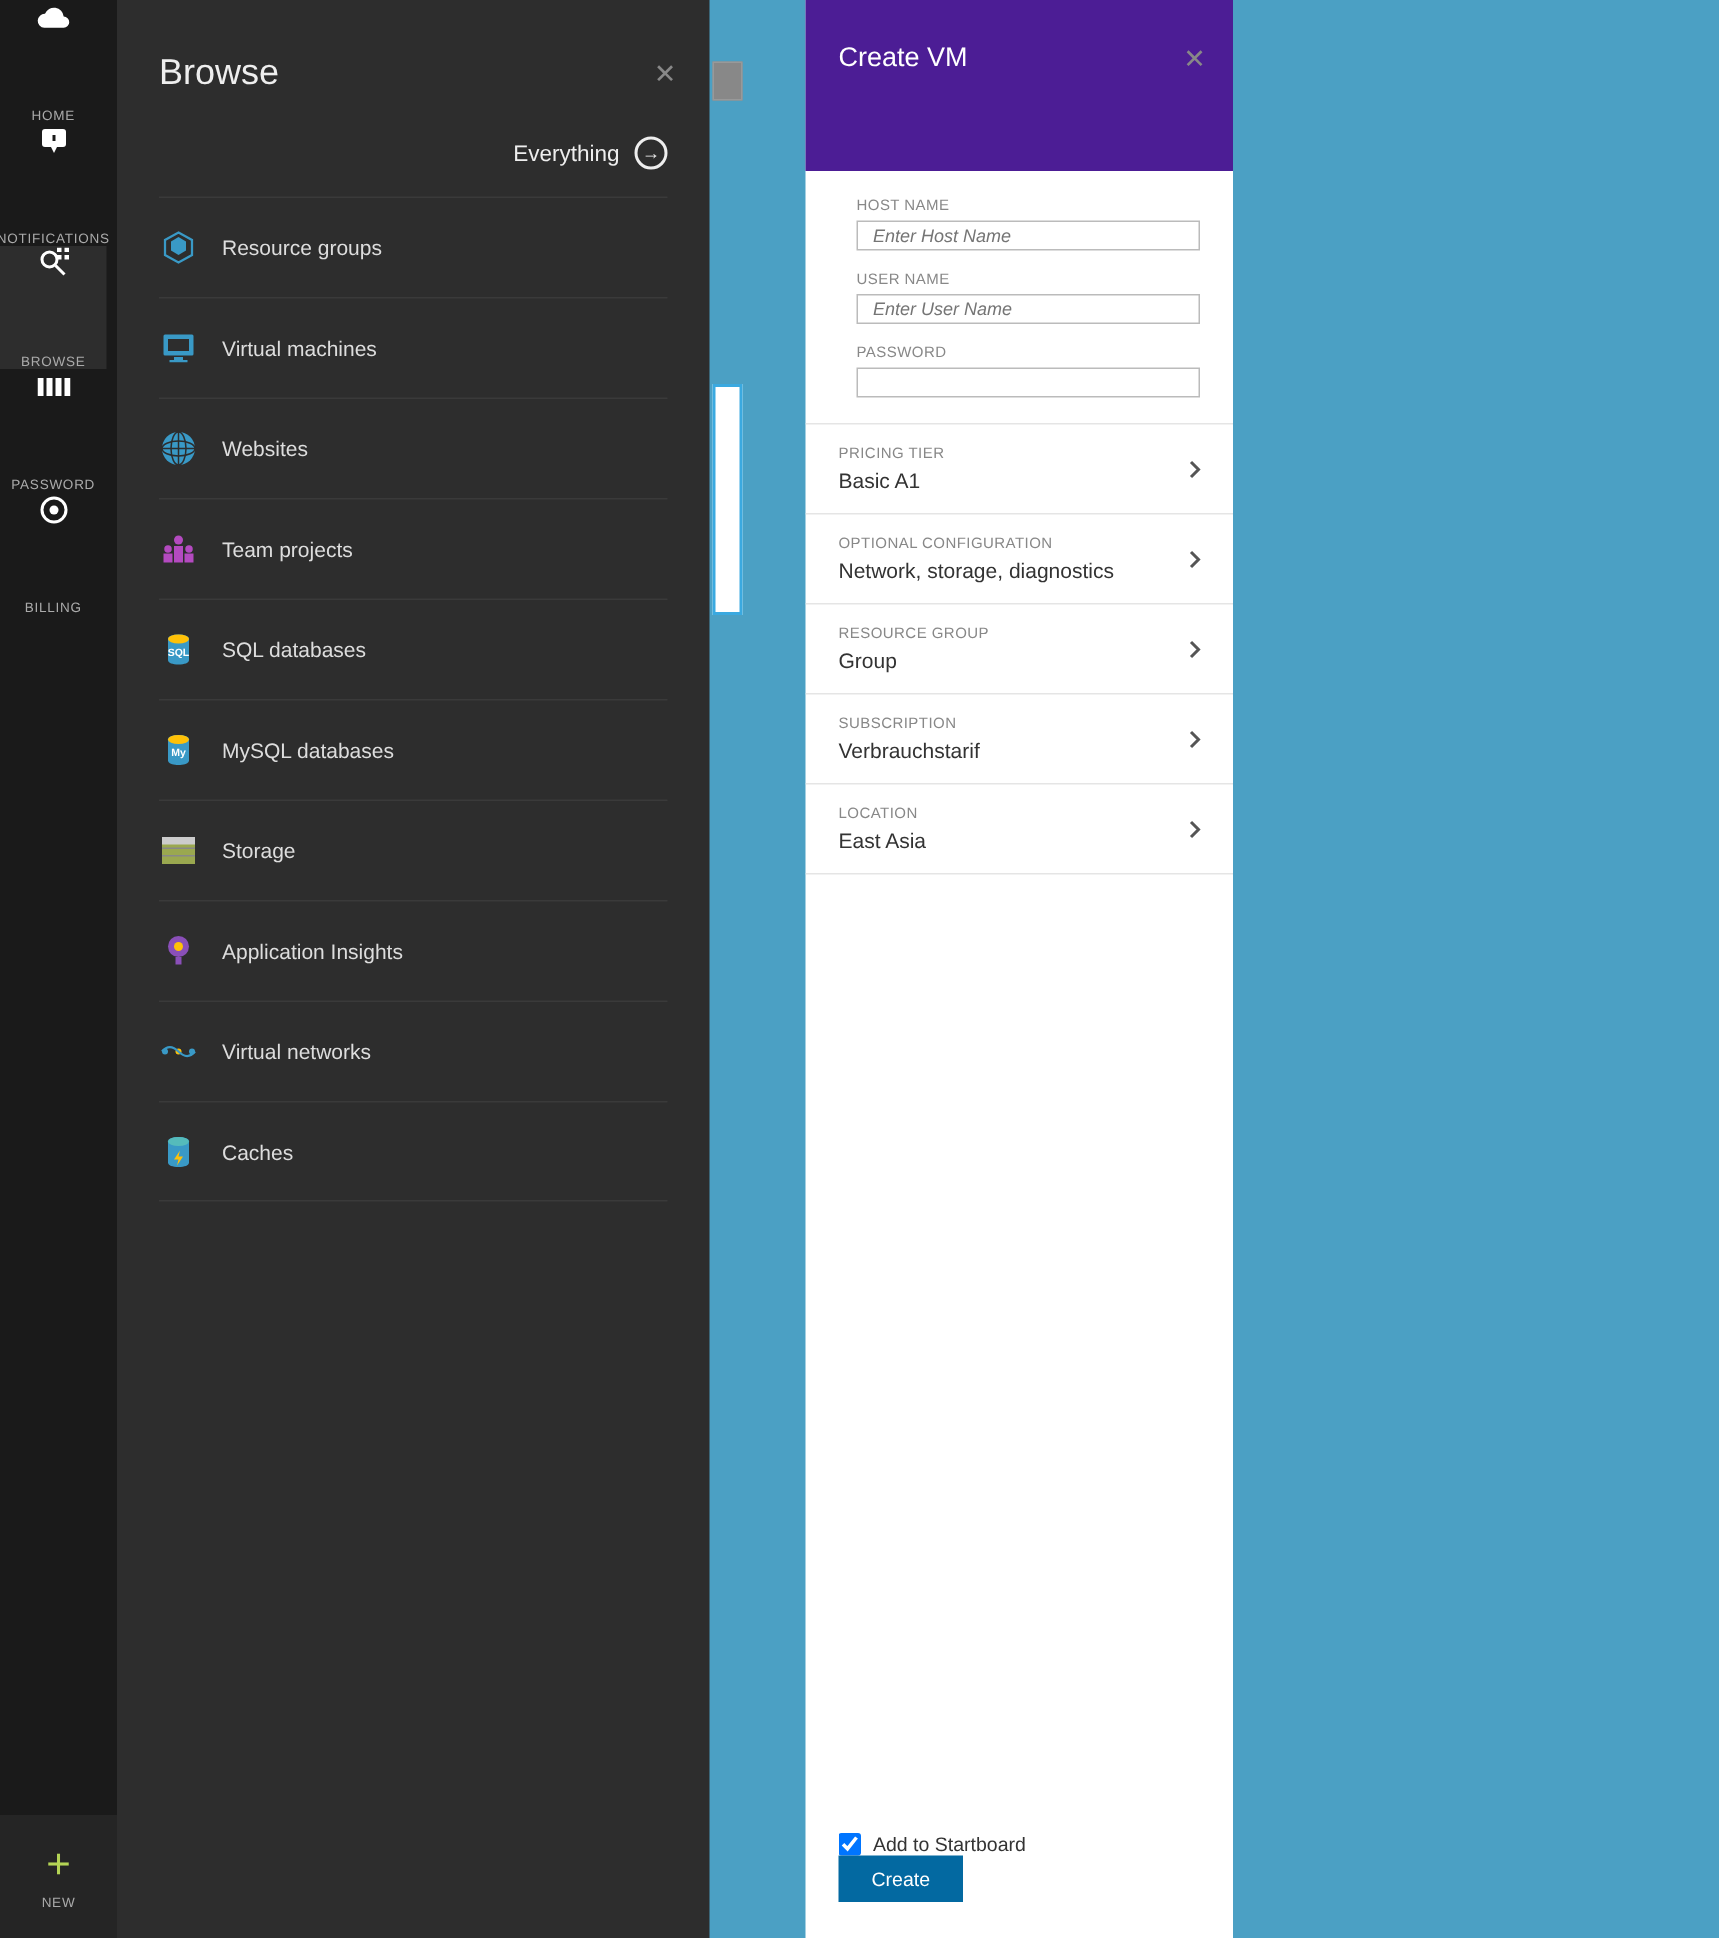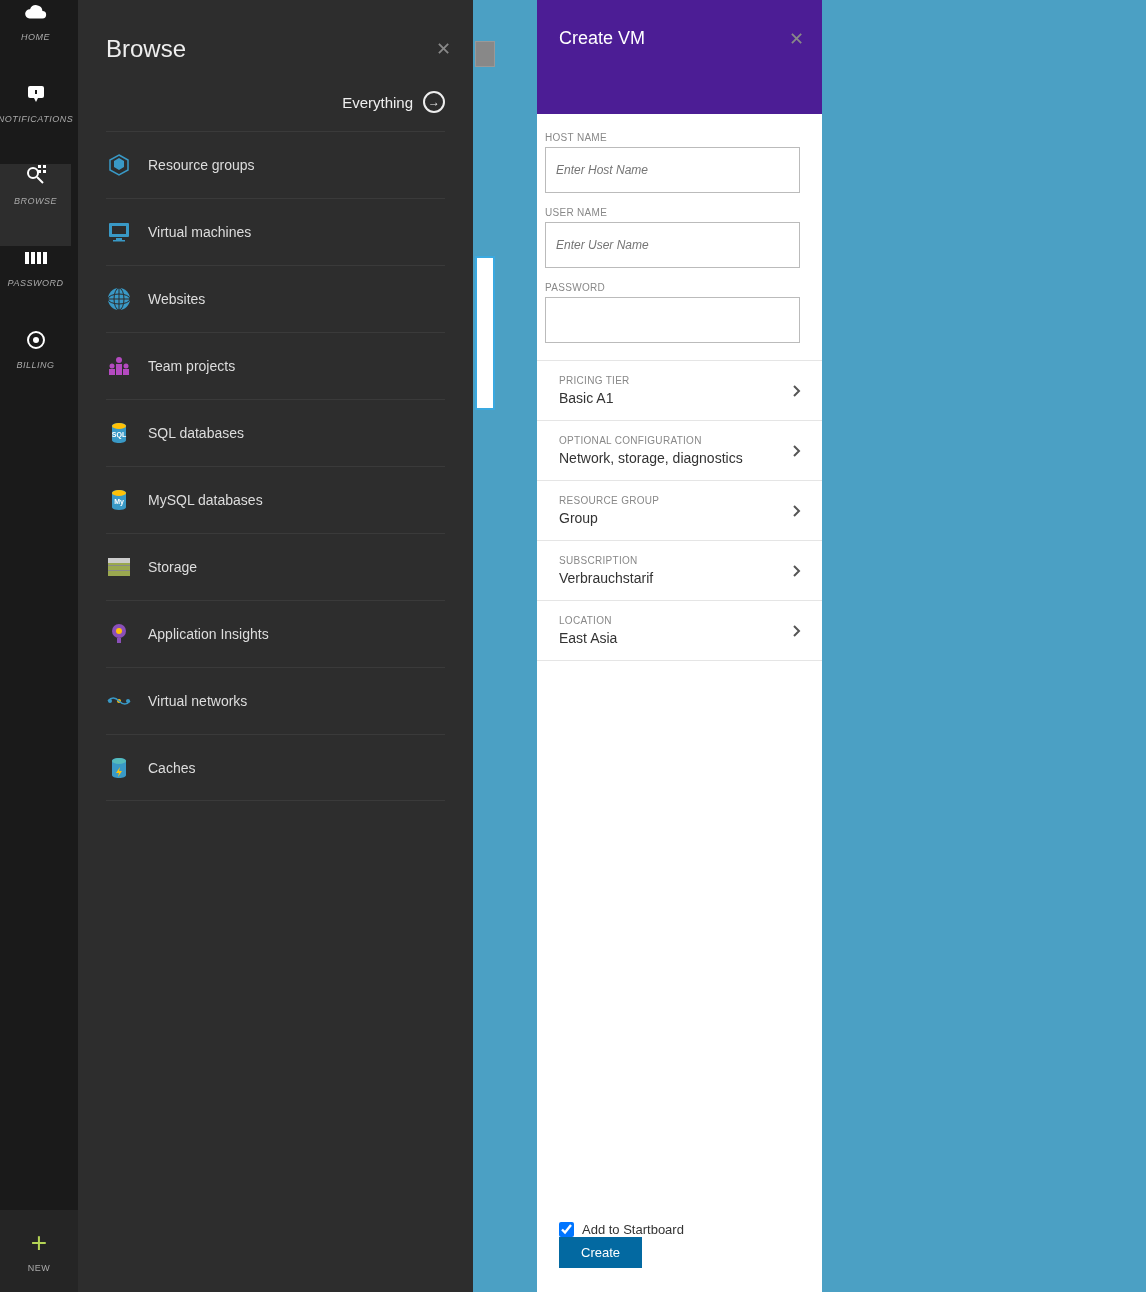--- a/index.html
+++ b/index.html
@@ -1,20 +1,20 @@
 <!DOCTYPE html>
 <html><head>
 <meta charset="utf-8">
 <style>
 * { margin: 0; padding: 0; box-sizing: border-box; font-family: "Segoe UI", Arial, sans-serif; }
 body { background: #4ba0c4; width: 1146px; height: 1292px; overflow: hidden; position: relative; }
 
 
 .left-nav { position: absolute; left: 0; top: 0; width: 78px; height: 100%; background: #1a1a1a; display: flex; flex-direction: column; }
-.nav-item { width: 71px; height: 82px; display: flex; flex-direction: column; align-items: center; justify-content: flex-start; cursor: pointer; color: #999; font-style: italic; }
+.nav-item { width: 71px; height: 82px; display: flex; flex-direction: column; align-items: center; justify-content: space-between; cursor: pointer; color: #999; }
 .nav-item.active { background: #2d2d2d; }
 .nav-item .nav-icon { width: 24px; height: 24px; margin-bottom: 8px; display: flex; align-items: center; justify-content: center; }
 .nav-item .nav-label { font-size: 9px; letter-spacing: 0.5px; color: #aaa; }
 .nav-spacer { flex: 1; }
 .nav-new { width: 78px; height: 82px; background: #252525; display: flex; flex-direction: column; align-items: center; justify-content: center; cursor: pointer; }
 .nav-new .plus { font-size: 28px; color: #b4d455; font-weight: 100; line-height: 1; }
 .nav-new .nav-label { font-size: 9px; color: #aaa; margin-top: 6px; letter-spacing: 0.5px;}
 
 
 .browse-blade { position: absolute; left: 78px; top: 0; width: 395px; height: 100%; background: #2d2d2d; color: #fff; }
@@ -34,24 +34,24 @@
 
 .avatar-peek { position: absolute; left: 475px; top: 41px; width: 20px; height: 26px; background: #888; border:1px solid #999;}
 .card-peek { position: absolute; left: 475px; top: 256px; width: 20px; height: 154px; background: #fff; border: 2px solid #3aa9e0; }
 
 
 .vm-blade { position: absolute; left: 537px; top: 0; width: 285px; height: 100%; background: #fff; display: flex; flex-direction: column; }
 .vm-header { height: 114px; background: #4c1d95; position: relative; padding: 28px 22px; }
 .vm-title { font-size: 18px; font-weight: 400; color: #fff; }
 .vm-close { position: absolute; right: 18px; top: 28px; color: #888; font-size: 18px; cursor: pointer; }
 .vm-body { flex: 1; overflow: auto; }
-.vm-form-group { padding: 14px 22px 0 8px; }
+.vm-form-group { padding: 14px 22px 0 34px; }
 .vm-form-group:first-child { padding-top: 18px; }
 .vm-form-label { font-size: 10px; color: #888; letter-spacing: 0.3px; margin-bottom: 4px; display: block; }
-.vm-input { width: 100%; height: 46px; border: 1px solid #bbb; padding: 0 10px; font-size: 12px; font-style: italic; color: #ef4444; outline: none; }
+.vm-input { width: 100%; height: 20px; border: 1px solid #bbb; padding: 0 10px; font-size: 12px; font-style: italic; color: #ef4444; outline: none; }
 .vm-section-spacer { height: 18px; border-bottom: 1px solid #e5e5e5; }
 .vm-select-row { padding: 14px 22px 14px 22px; border-bottom: 1px solid #e5e5e5; position: relative; cursor: pointer; }
 .vm-select-label { font-size: 10px; color: #888; letter-spacing: 0.3px; margin-bottom: 4px; display: block; }
 .vm-select-value { font-size: 14px; color: #333; }
 .vm-chevron { position: absolute; right: 20px; top: 50%; transform: translateY(-50%); color: #555; }
 .vm-footer { padding: 18px 22px 24px 22px; }
 .vm-checkbox-row { display: flex; align-items: center; gap: 8px; }
 .vm-checkbox { width: 15px; height: 15px; }
 .vm-checkbox-label { font-size: 13px; color: #333; }
 .vm-create-btn { background: #0369a1; color: #fff; border: none; padding: 8px 22px; font-size: 13px; cursor: pointer; }

